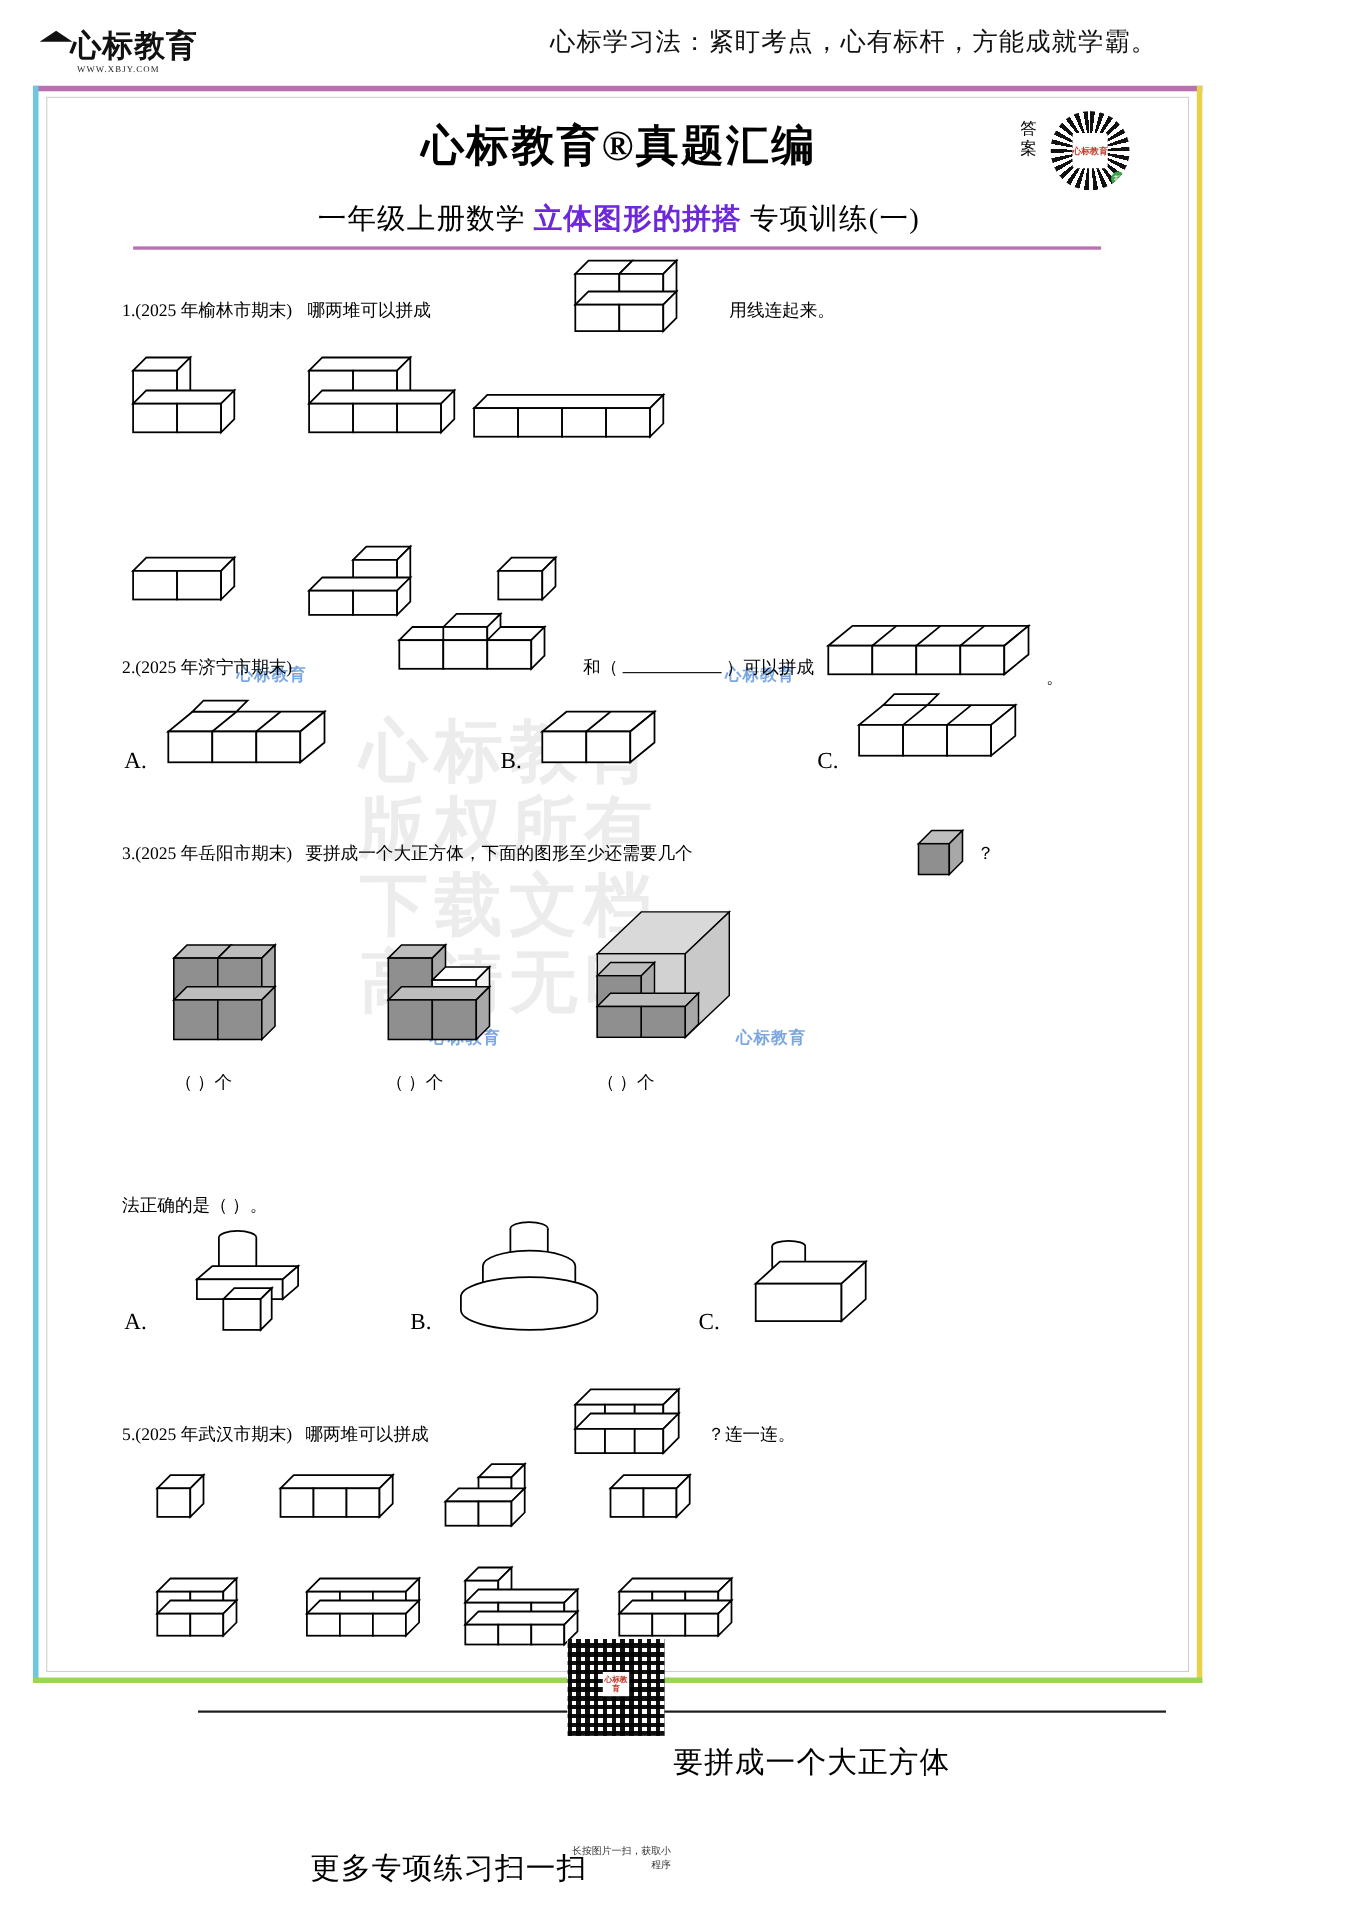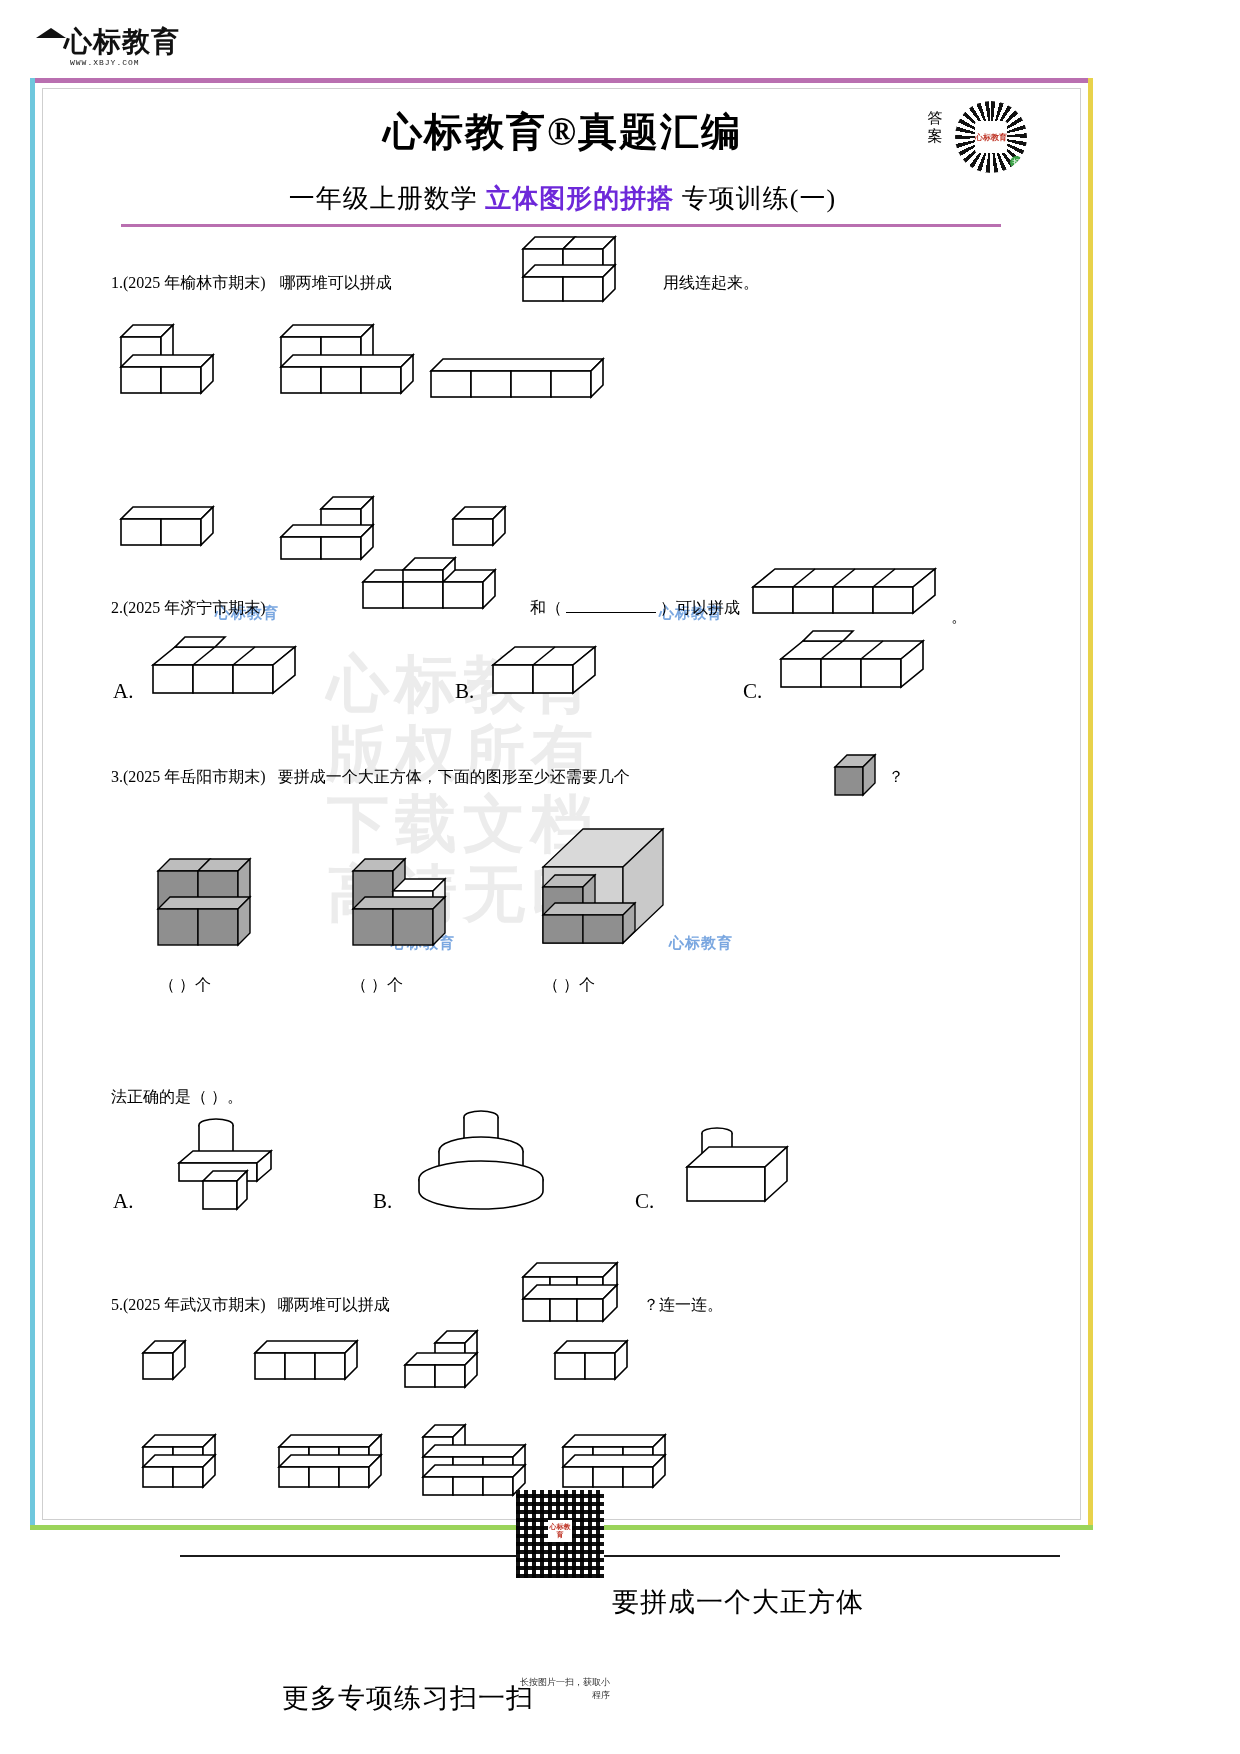--- a/index.html
+++ b/index.html
@@ -31,21 +31,21 @@
   .logo-cap{
     position:absolute;left:6px;top:4px;width:30px;height:18px;
   }
   .logo-cap:before{
     content:"";position:absolute;left:0;top:6px;width:0;height:0;
     border-left:15px solid transparent;border-right:15px solid transparent;
     border-bottom:10px solid #111;
   }
   .logo-url{
     position:absolute;left:40px;top:40px;font-size:8px;letter-spacing:1px;
-    font-family:Liberation Mono, monospace;color:#222;
+    font-family:Liberation Serif, serif;color:#222;
   }
   .header-slogan{
     position:absolute;left:500px;top:22px;width:720px;
     font-size:23px;letter-spacing:1px;color:#111;
     font-family:"Liberation Serif","DejaVu Serif",serif;
   }
 
   
   .frame{
     position:absolute;left:30px;top:78px;width:1063px;height:1452px;
@@ -151,20 +151,21 @@
 <body>
 
 <div class="page">
 
   <div class="top-header">
     <div class="logo-box">
       <div class="logo-cap"></div>
       <div class="logo-text">心标教育</div>
       <div class="logo-url">WWW.XBJY.COM</div>
     </div>
+    <div class="header-slogan">心标学习法：紧盯考点，心有标杆，方能成就学霸。</div>
   </div>
 
   <div class="frame">
     <div class="bar-top"></div>
     <div class="bar-left"></div>
     <div class="bar-right"></div>
     <div class="bar-bottom"></div>
 
     <div class="inner">
 

